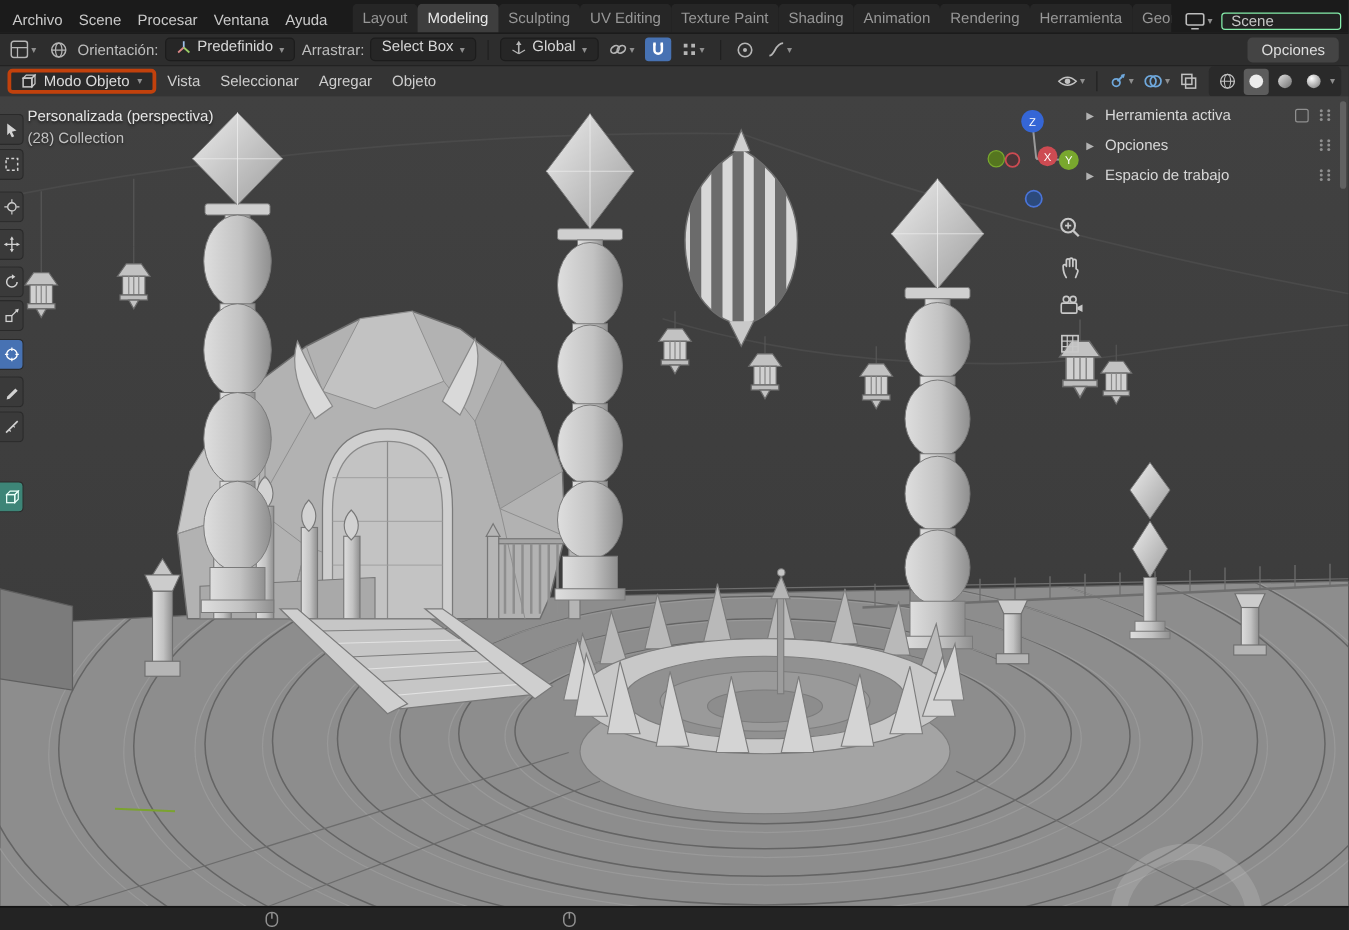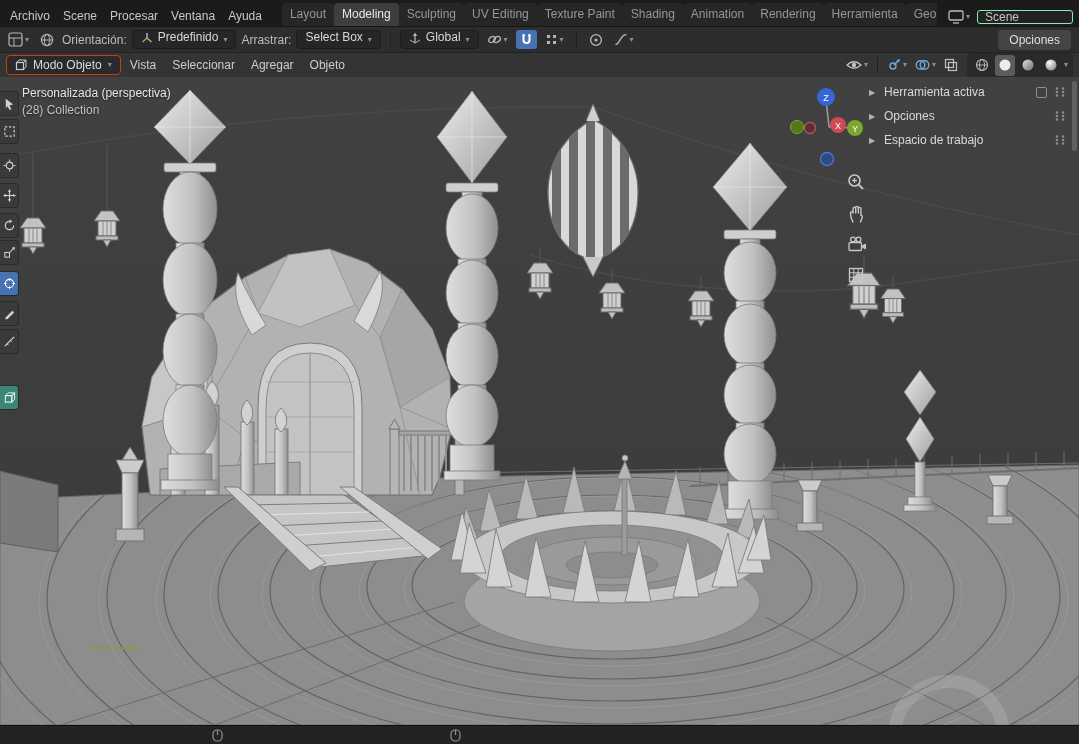--- a/index.html
+++ b/index.html
@@ -22,21 +22,21 @@
   .toolbar{height:26px;background:#2d2d2d;border-top:1px solid #161616;display:flex;align-items:center;padding:0 8px 0 5px;gap:5px}
   .tlabel{color:#bdbdbd;white-space:nowrap}
   .pill{display:inline-flex;align-items:flex-end;gap:5px;height:19px;padding:4px 8px;background:#262626;border:1px solid #1c1c1c;border-radius:4px;color:#d7d7d7;white-space:nowrap}
   .sep{width:1px;height:16px;background:#202020;margin:0 4px}
   .iblue{background:#4772b3;border-radius:3px;width:21px;height:19px}
   .spacer{flex:1}
   .options-btn{height:20px;display:inline-flex;align-items:center;padding:0 11px;background:#444;border-radius:4px;color:#dedede}
 
   
   .vpheader{height:25px;background:#343434;border-top:1px solid #222;display:flex;align-items:center;padding:0 6px;gap:2px}
-  .mode-pill{display:inline-flex;align-items:center;gap:6px;height:20px;padding:0 8px;background:#2a2a2a;border:1px solid #c2410c;border-radius:4px;color:#dcdcdc;white-space:nowrap}
+  .mode-pill{display:inline-flex;align-items:center;gap:6px;height:20px;padding:0 8px;background:#2a2a2a;border:3px solid #c2410c;border-radius:4px;color:#dcdcdc;white-space:nowrap}
   .vmenu{padding:3px 7px;border-radius:3px;color:#cdcdcd;white-space:nowrap}
   .vph-right{margin-left:auto;display:flex;align-items:center;gap:2px}
   .shading-pill{display:inline-flex;align-items:center;gap:3px;background:#2a2a2a;border-radius:4px;padding:2px 5px;margin-left:4px}
   .shade-active{background:#5c5c5c;border-radius:3px;padding:1px 3px;display:inline-flex}
 
   
   .viewport{position:relative;height:648px;background:#3d3d3d;overflow:hidden}
   .scene{position:absolute;left:0;top:0}
   .vp-overlay{position:absolute;left:22px;top:8px;line-height:17px;text-shadow:0 1px 2px rgba(0,0,0,.55)}
   .vp-overlay .l1{color:#e6e6e6}

